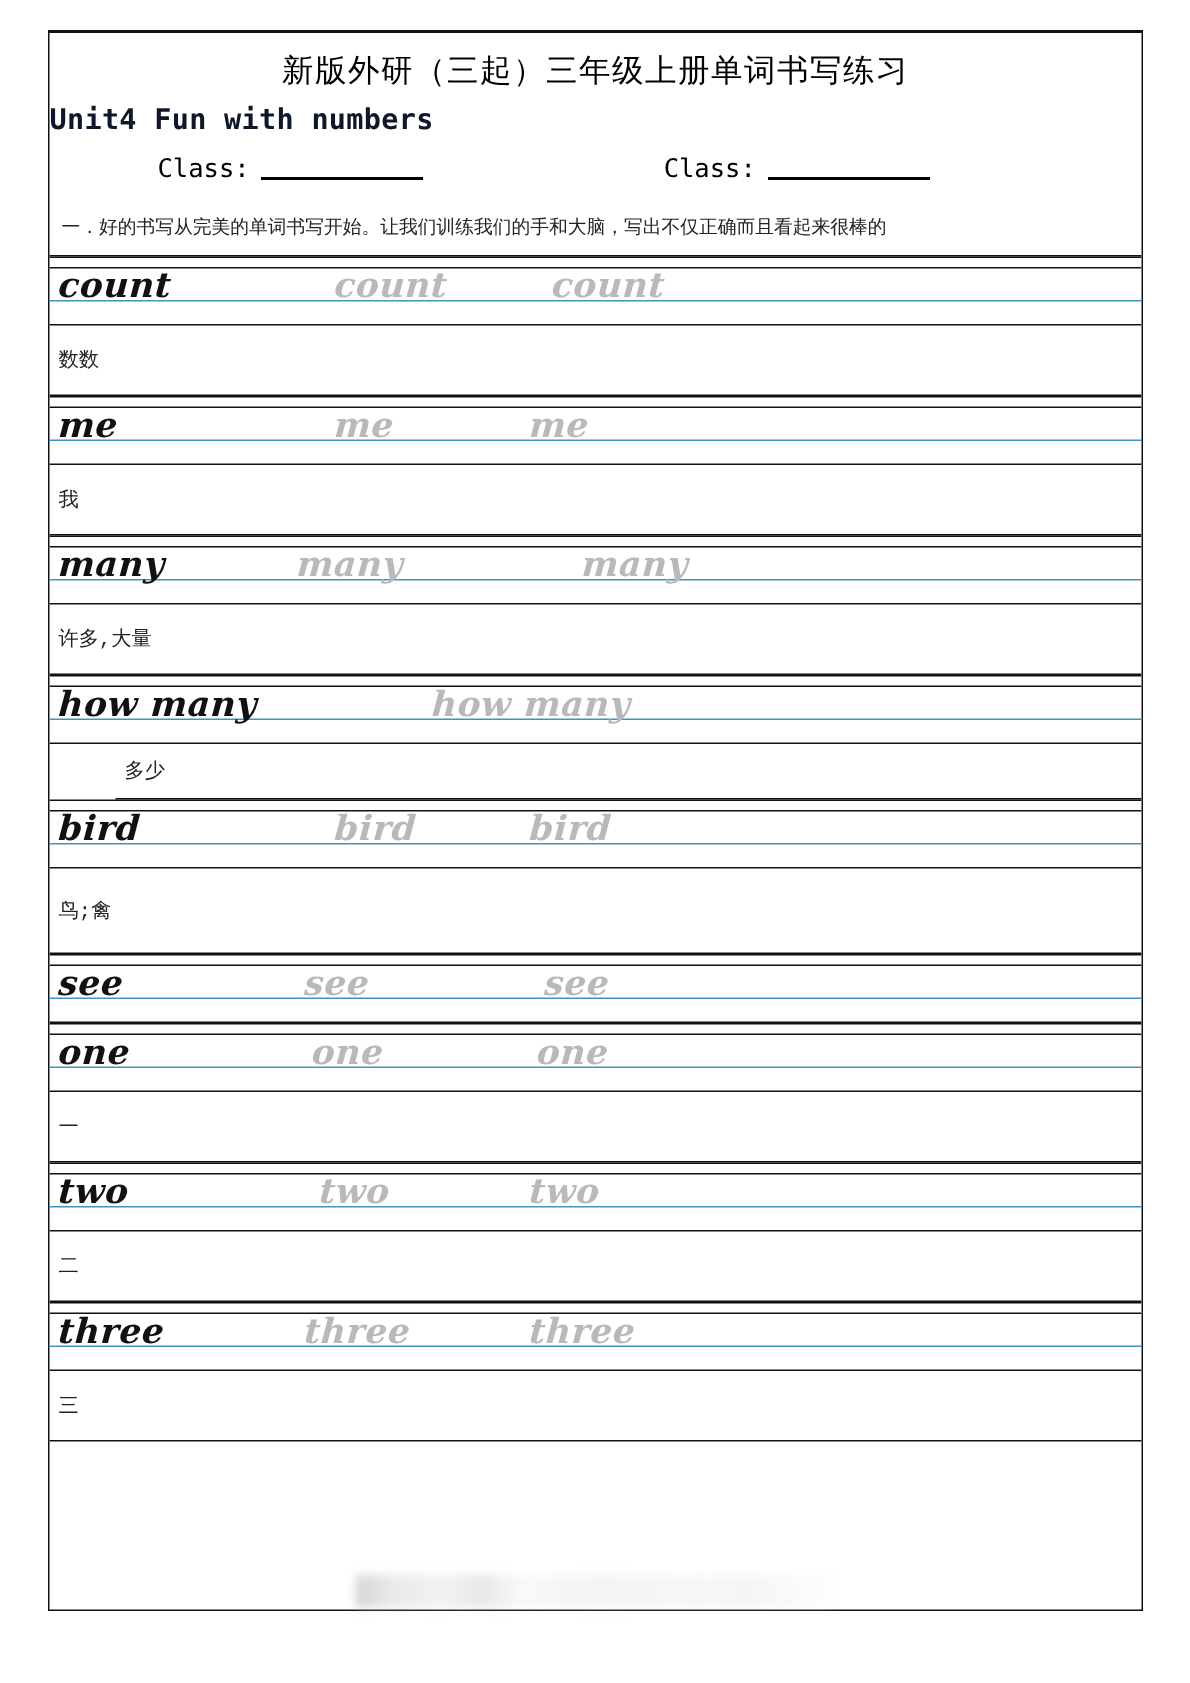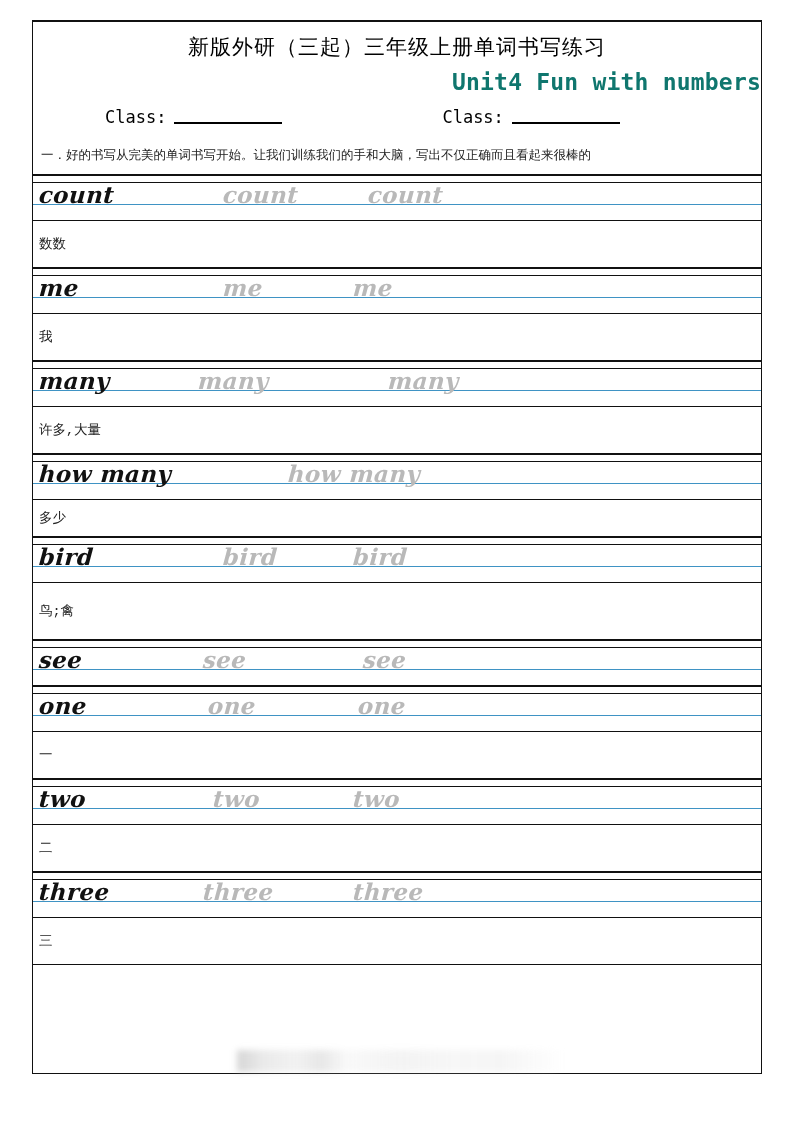--- a/index.html
+++ b/index.html
@@ -16,22 +16,22 @@
   }
   
   .hdr{padding:0;}
   .title-cn{
     text-align:center;font-size:21px;line-height:1.1;
     padding:14px 0 2px 0;letter-spacing:1px;
     font-family:"DejaVu Sans","Liberation Sans",sans-serif;
     font-weight:400;color:#000;
   }
   .title-en{
-    text-align:right;font-size:23px;font-weight:bold;
-    padding:8px 0 4px 0;letter-spacing:.2px;color:#0f766e;
+    text-align:left;font-size:19px;font-weight:bold;
+    padding:8px 0 4px 0;letter-spacing:.2px;color:#0f172a;
     font-family:"DejaVu Sans Mono","Liberation Sans",sans-serif;
   }
   .namerow{
     display:flex;align-items:flex-end;padding:8px 0 10px 0;
     font-size:17px;color:#000;
   }
   .nr-class{margin-left:72px;display:flex;align-items:flex-end;}
   .nr-name{margin-left:160px;display:flex;align-items:flex-end;}
   .fld-label{font-size:17px;font-family:"DejaVu Sans Mono","Liberation Sans",sans-serif;}
   .blank-line{
@@ -76,21 +76,21 @@
 
   
   .trow{
     position:relative;border-bottom:1.3px solid #111;
     font-family:"DejaVu Sans","Liberation Sans",sans-serif;
     font-size:13.5px;color:#222;
     display:flex;align-items:center;
   }
   .trow span{padding-left:6px;font-family:Liberation Mono, monospace;}
   .trow.tall{height:46px;}
-  .trow.short{height:36px;}
+  .trow.short{height:36px;margin-left:44px;}
   .trow.extra{height:56px;}
 
   
   #watermark{
     position:absolute;left:237px;top:1050px;width:325px;height:22px;
     background:linear-gradient(90deg,
       rgba(180,180,180,.55) 0%,
       rgba(208,208,208,.45) 8%,
       rgba(222,222,222,.40) 18%,
       rgba(205,205,205,.48) 26%,

